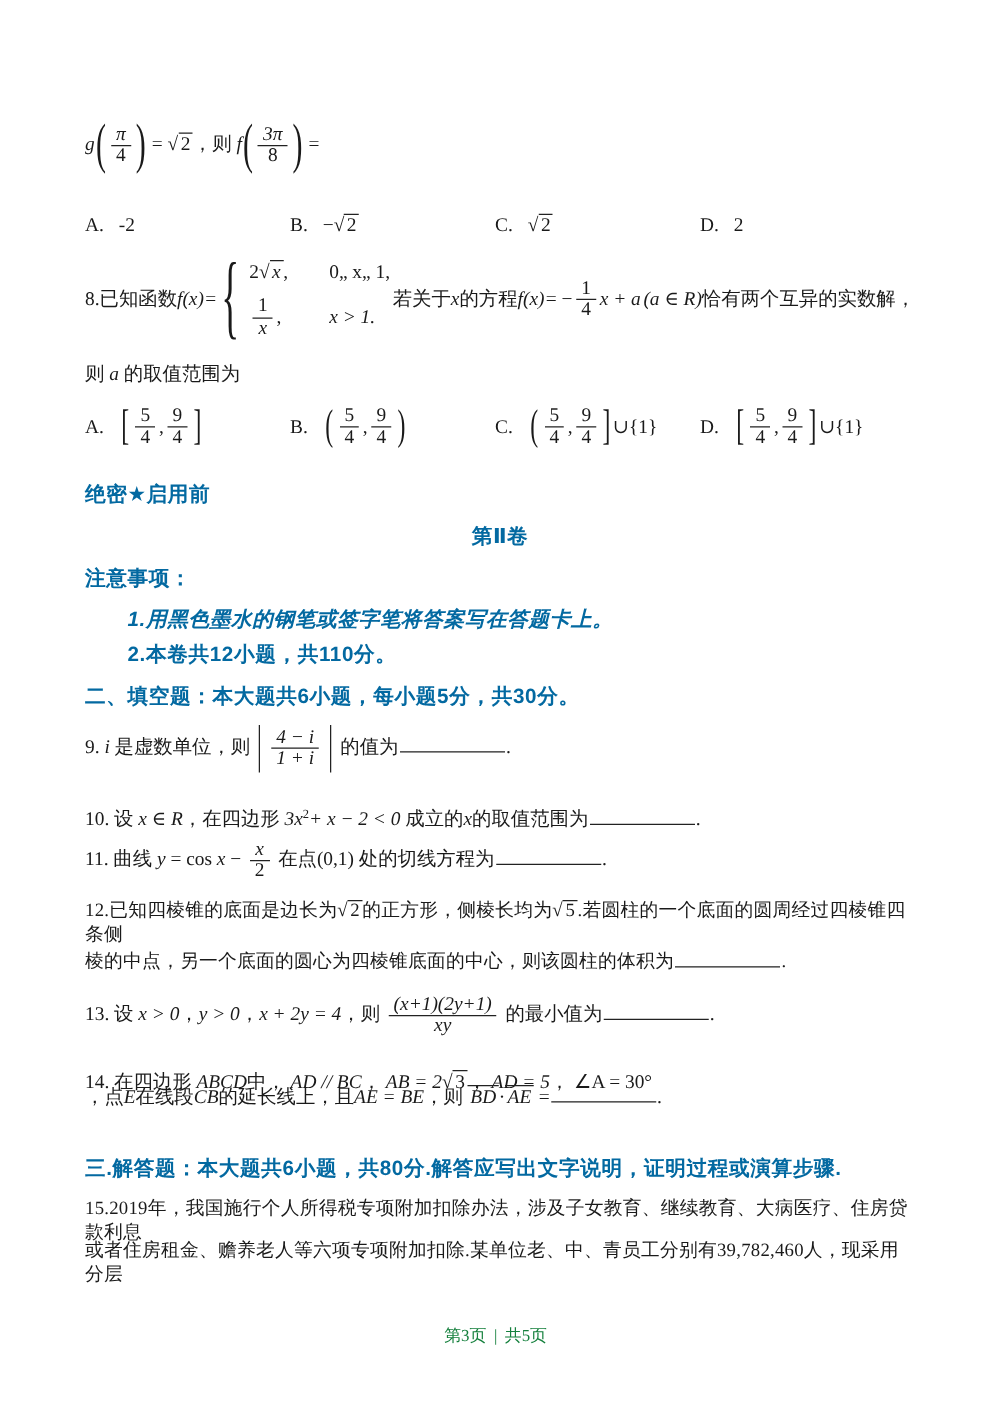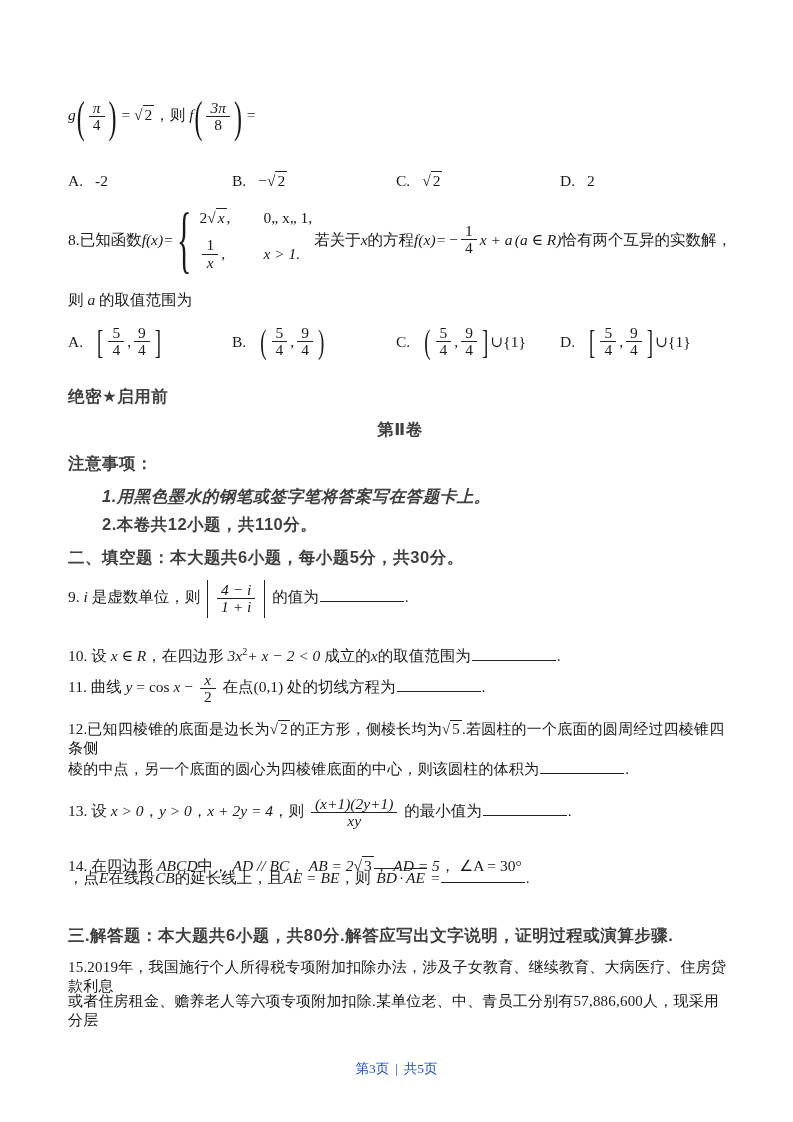--- a/index.html
+++ b/index.html
@@ -1,21 +1,21 @@
 <!DOCTYPE html>
 <html><head>
 <meta charset="utf-8">
 <style>
   html,body{margin:0;padding:0;background:#ffffff;}
   .page{position:relative;width:793px;height:1122px;background:#fff;color:#1a1a1a;
         font-family:"Liberation Serif","DejaVu Serif",serif;font-size:15.5px;overflow:hidden;}
   .r{position:absolute;left:68px;width:664px;white-space:nowrap;line-height:1.25;}
   .wrapln{white-space:normal;font-size:15px;letter-spacing:0.2px;}
   .hei{font-family:"Liberation Sans","DejaVu Sans",sans-serif;font-weight:700;font-size:16.5px;
-       letter-spacing:0.5px;color:#404040;}
+       letter-spacing:0.5px;color:#0369a1;}
   .m{font-style:italic;}
   .mt{font-family:"Liberation Serif",serif;}
   .sp{display:inline-block;width:8px;}
   .sps{display:inline-block;width:4px;}
   
   .fr{display:inline-block;vertical-align:middle;text-align:center;line-height:1.05;margin:0 3px;}
   .fr .n,.fr .d{display:block;padding:0 4px;}
   .fr .d{border-top:1.2px solid #222;}
   
   .bigp{display:inline-block;transform:scaleY(1.85);transform-origin:center;font-size:24px;
@@ -38,21 +38,21 @@
   
   .blank{display:inline-block;width:84px;border-bottom:1.2px solid #222;height:0.85em;
          vertical-align:baseline;margin:0 1px;}
   
   .ovl{border-top:1.3px solid #222;padding:0 2px;font-style:italic;}
   sup{font-size:10px;vertical-align:super;}
   .opts{position:absolute;left:68px;width:700px;display:flex;}
   .opt{width:164px;display:flex;align-items:center;}
   .olabel{margin-right:12px;}
   .center{text-align:center;}
-  .footer{position:absolute;left:0;width:793px;text-align:center;font-size:13.5px;color:#1d4ed8;}
+  .footer{position:absolute;left:0;width:793px;text-align:center;font-size:13.5px;color:#15803d;}
   .footer .sep{margin:0 6px;}
   .ind{padding-left:34px;}
 </style>
 </head>
 <body>
 
 <div class="page">
 
   <div class="r" style="top:100px;">
     <span class="m">g</span><span class="bigp">(</span><span class="fr"><span class="n m">π</span><span class="d">4</span></span><span class="bigp">)</span>
@@ -257,20 +257,20 @@
   <div class="r" style="top:868px;">
     <span>，点</span><span class="m">E</span><span>在线段</span><span class="m">CB</span><span>的延长线上，且</span><span class="m">AE = BE</span><span>，则</span>
     <span class="ovl">BD</span><span>·</span><span class="ovl">AE</span>
     <span>=</span><span class="blank"></span><span>.</span>
   </div>
 
   <div class="r hei" style="top:925px;">三.解答题：本大题共6小题，共80分.解答应写出文字说明，证明过程或演算步骤.</div>
 
   <div class="r wrapln" style="top:958px;">15.2019年，我国施行个人所得税专项附加扣除办法，涉及子女教育、继续教育、大病医疗、住房贷款利息</div>
   <div class="r wrapln" style="top:992px;">
-    <span>或者住房租金、赡养老人等六项专项附加扣除.某单位老、中、青员工分别有</span><span class="mt">57,886,600</span><span>人，现采用分层</span>
+    <span>或者住房租金、赡养老人等六项专项附加扣除.某单位老、中、青员工分别有</span><span class="mt">39,782,460</span><span>人，现采用分层</span>
   </div>
 
   <div class="footer" style="top:1060px;">
     <span>第3页</span><span class="sep">|</span><span>共5页</span>
   </div>
 
 </div>
 
 </body></html>

